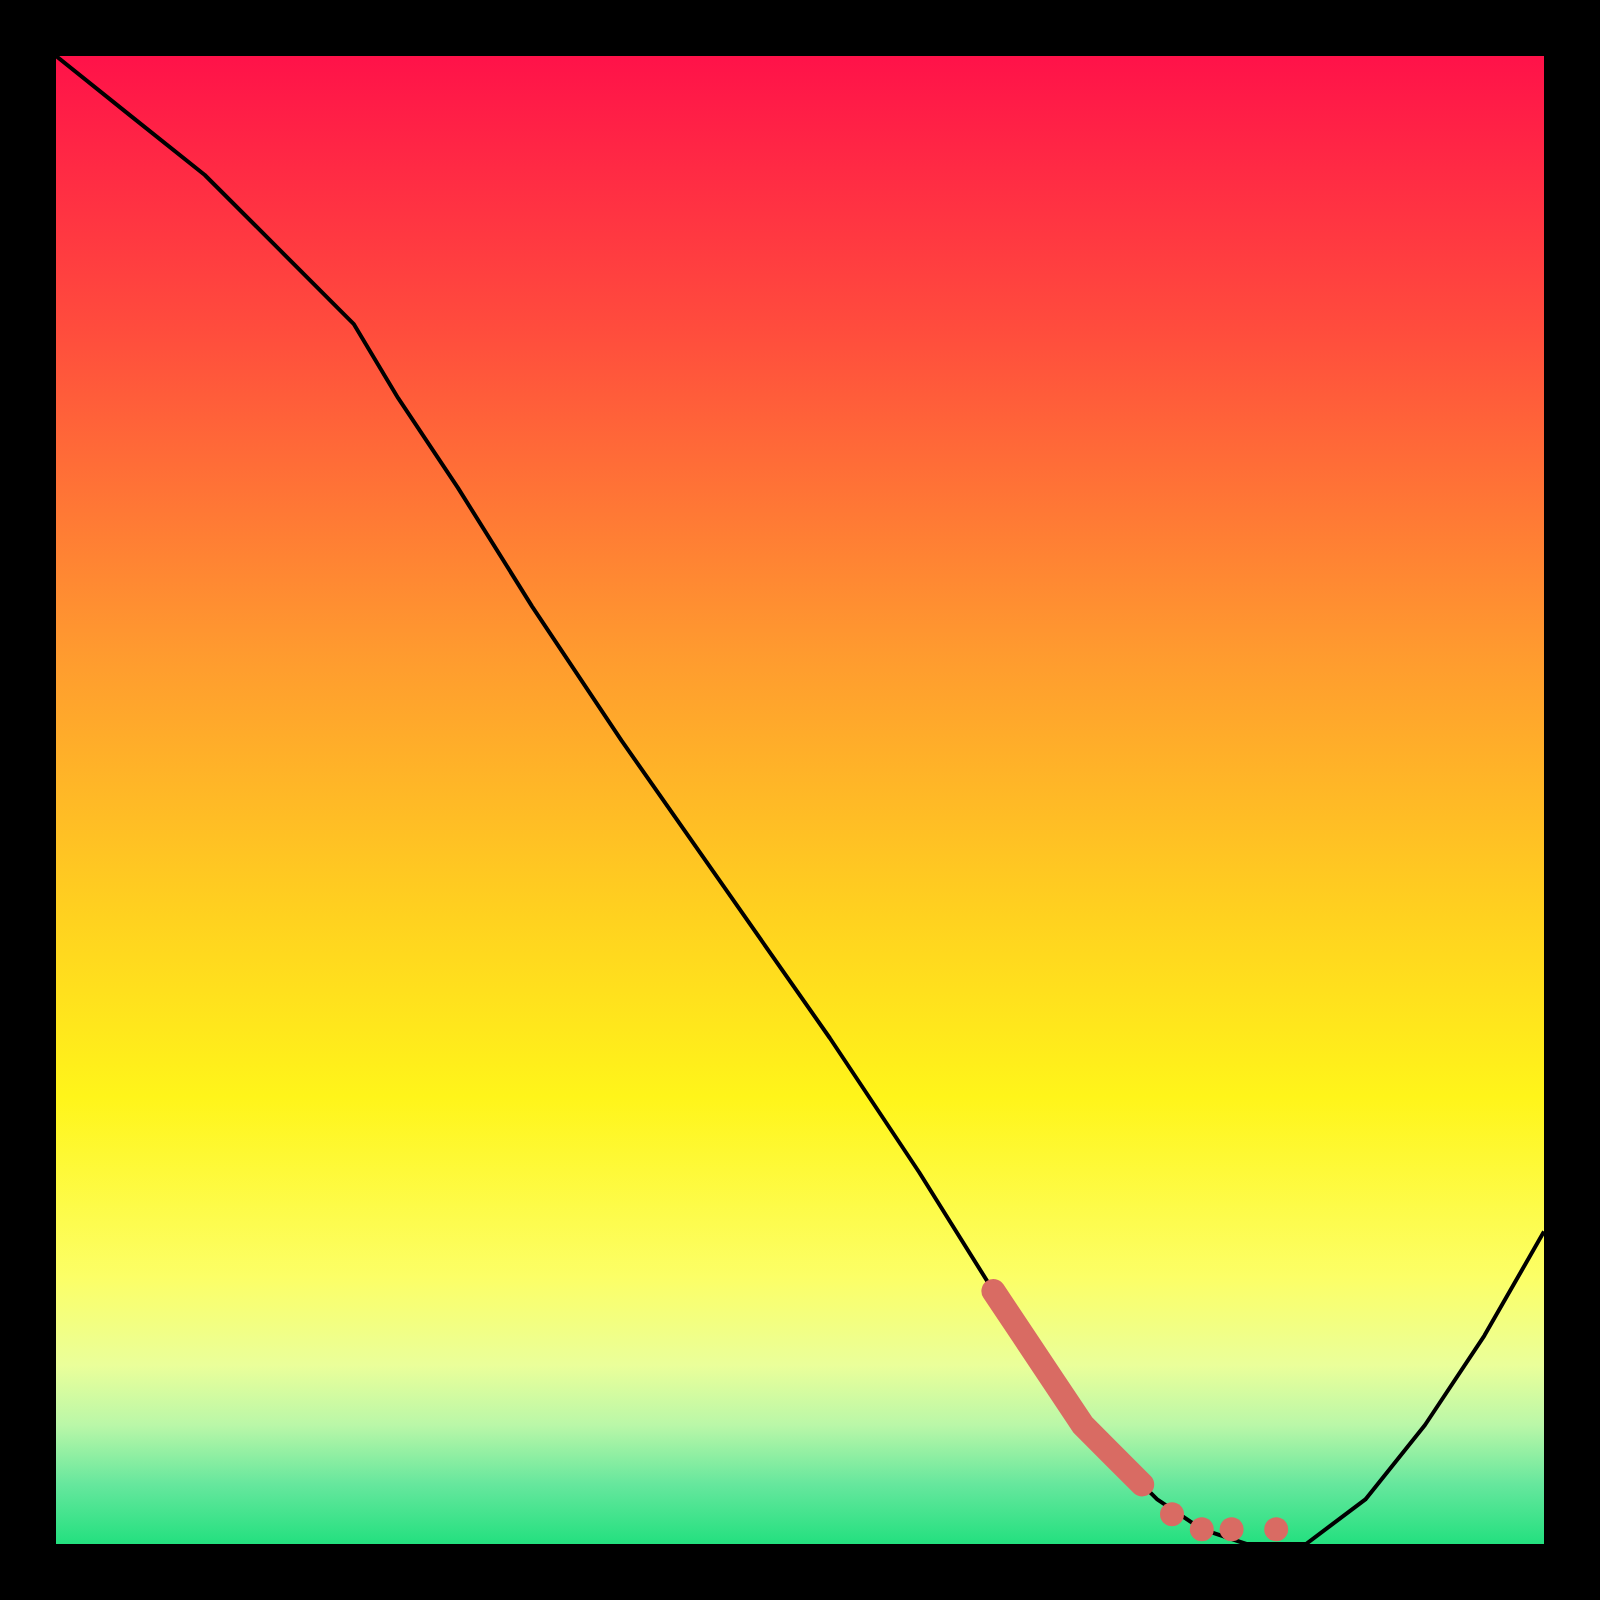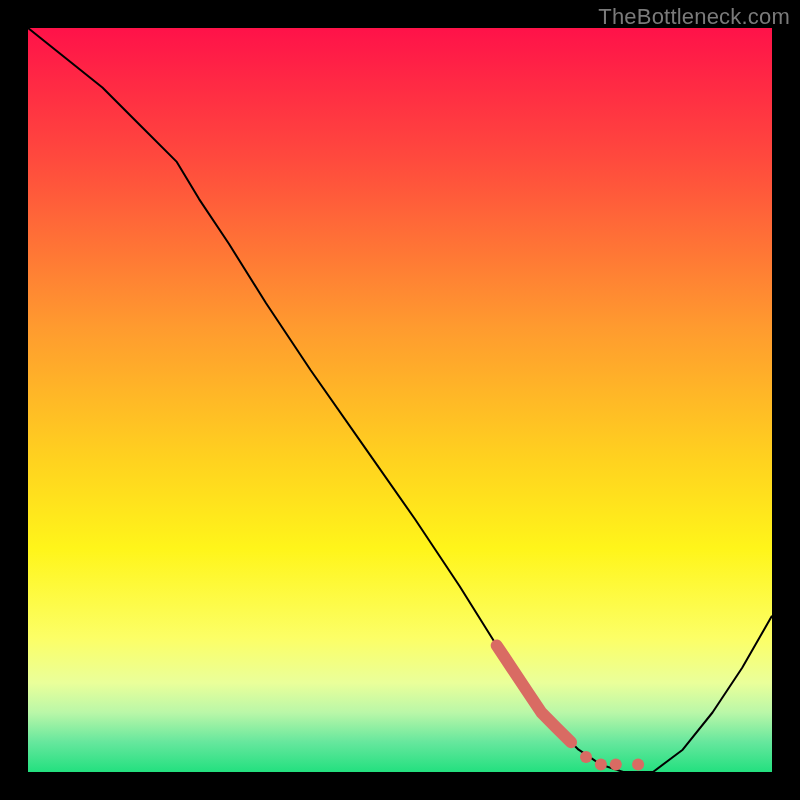--- a/index.html
+++ b/index.html
@@ -41,21 +41,20 @@
   .curve-svg {
     position: absolute;
     inset: 0;
   }
 </style>
 </head>
 <body>
 
 <div class="chart-wrap">
 
-  <div class="attribution">TheBottleneck.com</div>
 
   <div class="plot-area">
 
     <svg class="gradient-bg" viewBox="0 0 744 744" preserveAspectRatio="none">
       <defs>
         <linearGradient id="bg-grad" x1="0" y1="0" x2="0" y2="1">
           <stop offset="0%" stop-color="#ff1249"></stop>
           <stop offset="18%" stop-color="#ff4b3d"></stop>
           <stop offset="40%" stop-color="#ff9a2f"></stop>
           <stop offset="58%" stop-color="#ffd21f"></stop>

